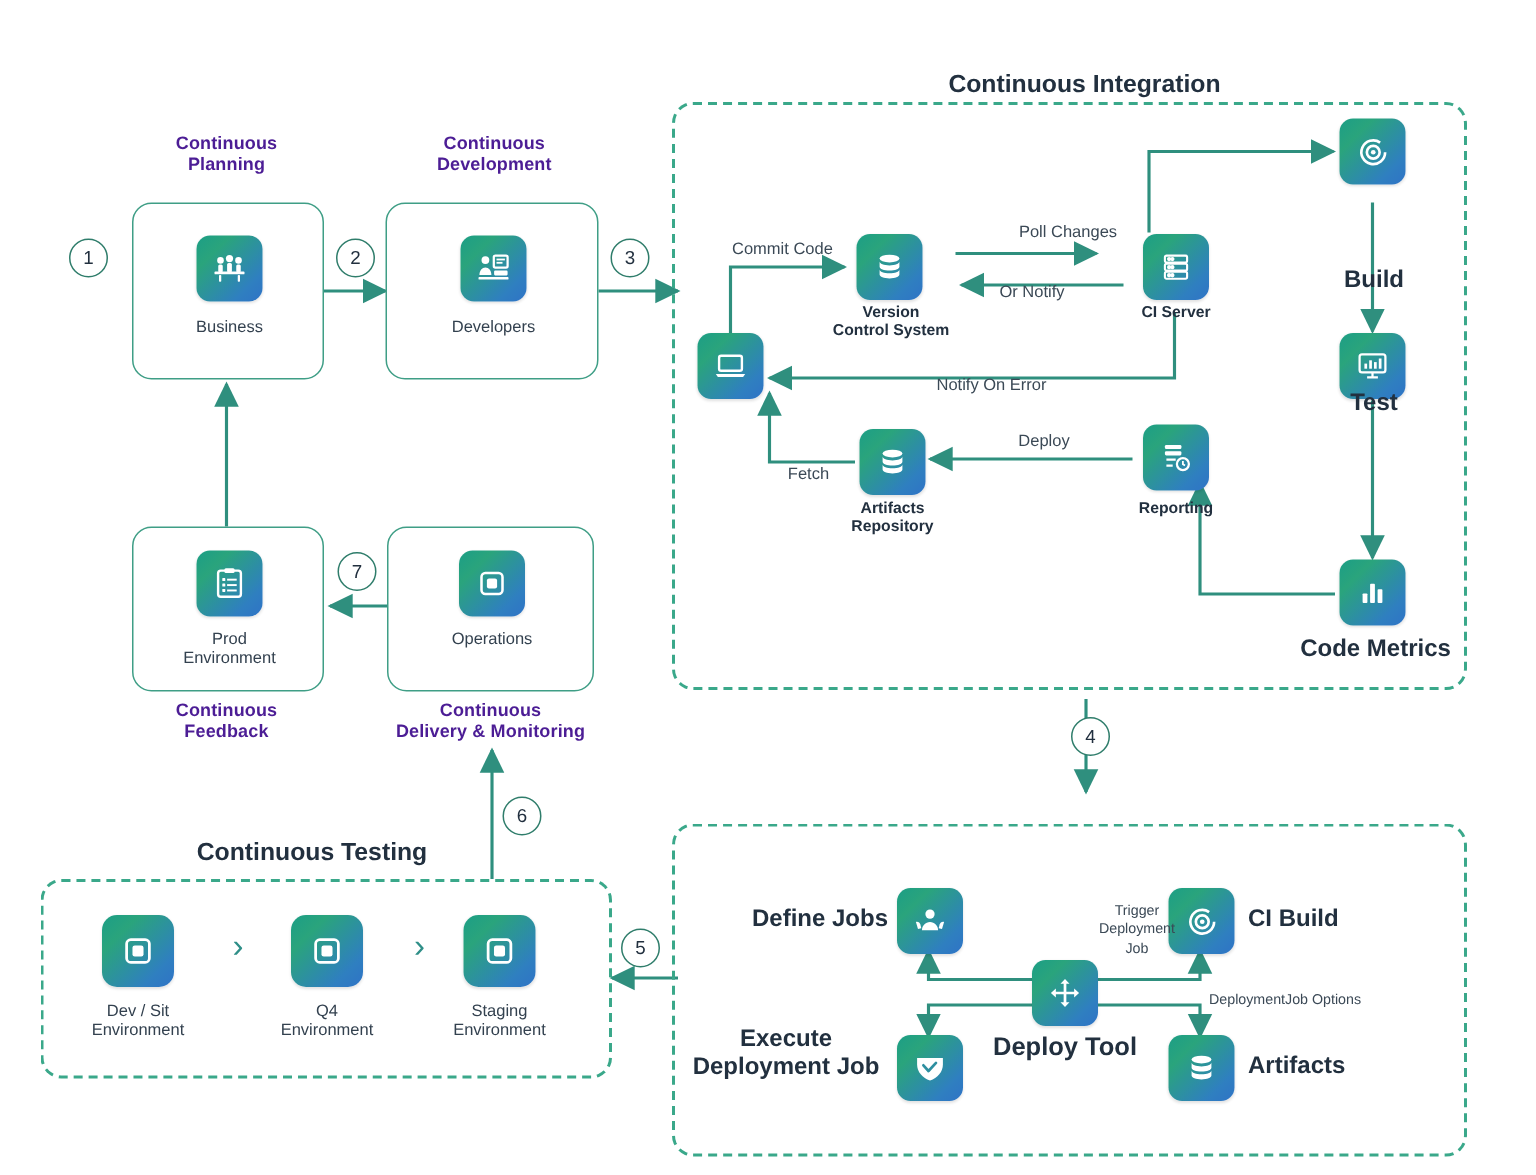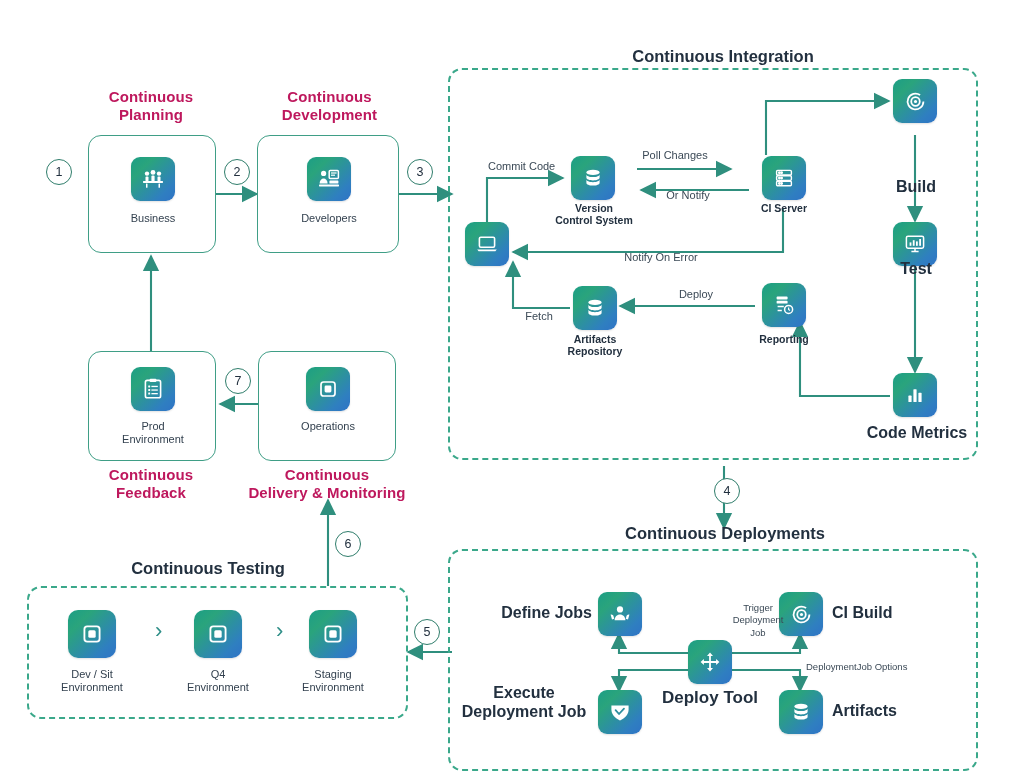--- a/index.html
+++ b/index.html
@@ -7,21 +7,21 @@
     width:1024px;height:783px;
     font-family:"Liberation Sans","DejaVu Sans",sans-serif;
     color:#2b3a4a;
     overflow:hidden;
   }
   #stage{position:relative;width:1024px;height:783px;}
 
   
   .lbl{position:absolute;text-align:center;line-height:1.18;white-space:pre-line;}
   .phase-title{
-    font-size:15px;font-weight:700;color:#be185d;letter-spacing:.1px;
+    font-size:12px;font-weight:700;color:#4c1d95;letter-spacing:.1px;
   }
   .section-title{
     font-size:16.5px;font-weight:700;color:#22303f;
   }
   .node-label{font-size:11px;font-weight:400;color:#33414f;}
   .node-label-b{font-size:10.5px;font-weight:700;color:#22303f;}
   .edge-label{font-size:11px;font-weight:400;color:#3b4956;}
   .edge-label-sm{font-size:9.5px;font-weight:400;color:#3b4956;}
   .big-label{font-size:16px;font-weight:700;color:#22303f;}
 
@@ -314,29 +314,28 @@
     <svg width="24" height="24" viewBox="0 0 24 24" fill="#fff">
       <ellipse cx="12" cy="6.4" rx="6.6" ry="2.6"></ellipse>
       <path d="M5.4 8.4v3.4c0 1.44 2.96 2.6 6.6 2.6s6.6-1.16 6.6-2.6V8.4c0 1.44-2.96 2.6-6.6 2.6S5.4 9.84 5.4 8.4z"></path>
       <path d="M5.4 13.6V17c0 1.44 2.96 2.6 6.6 2.6s6.6-1.16 6.6-2.6v-3.4c0 1.44-2.96 2.6-6.6 2.6s-6.6-1.16-6.6-2.6z"></path>
     </svg>
   </div>
   <div class="lbl node-label-b" style="left:536px;top:333px;width:118px;">Artifacts
 Repository</div>
 
   <div class="lbl edge-label" style="left:488px;top:160px;width:105px;text-align:left;">Commit Code</div>
-  <div class="lbl edge-label" style="left:622px;top:149px;width:106px;">Poll Changes</div>
+  <div class="lbl edge-label" style="left:659px;top:149px;width:106px;">Poll Changes</div>
   <div class="lbl edge-label" style="left:640px;top:189px;width:96px;">Or Notify</div>
   <div class="lbl edge-label" style="left:598px;top:251px;width:126px;">Notify On Error</div>
   <div class="lbl edge-label" style="left:660px;top:288px;width:72px;">Deploy</div>
   <div class="lbl edge-label" style="left:508px;top:310px;width:62px;">Fetch</div>
 
   <div class="numcirc" style="left:714px;top:478px;">4</div>
 
-  <div class="lbl section-title" style="left:560px;top:524px;width:330px;">Continuous Deployments</div>
   <div class="dashbox" style="left:448px;top:549px;width:530px;height:222px;"></div>
 
   <div class="tile md" style="left:598px;top:592px;">
     <svg width="24" height="24" viewBox="0 0 24 24" fill="#fff">
       <circle cx="12" cy="7.4" r="3.1"></circle>
       <path d="M6.6 18.2c0-3.2 2.4-5.6 5.4-5.6s5.4 2.4 5.4 5.6z"></path>
       <path d="M2.6 12.6c1.4-.4 2.6.4 3 1.8l.6 2.4-2.2.6-1.4-4.8z"></path>
       <path d="M21.4 12.6c-1.4-.4-2.6.4-3 1.8l-.6 2.4 2.2.6 1.4-4.8z"></path>
     </svg>
   </div>

